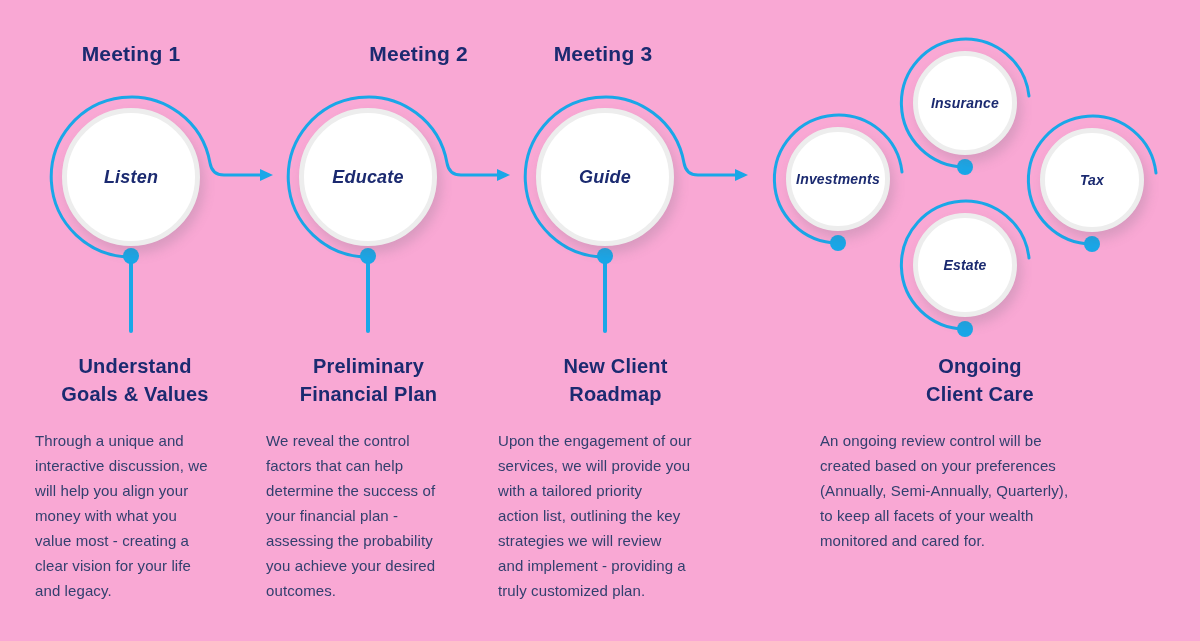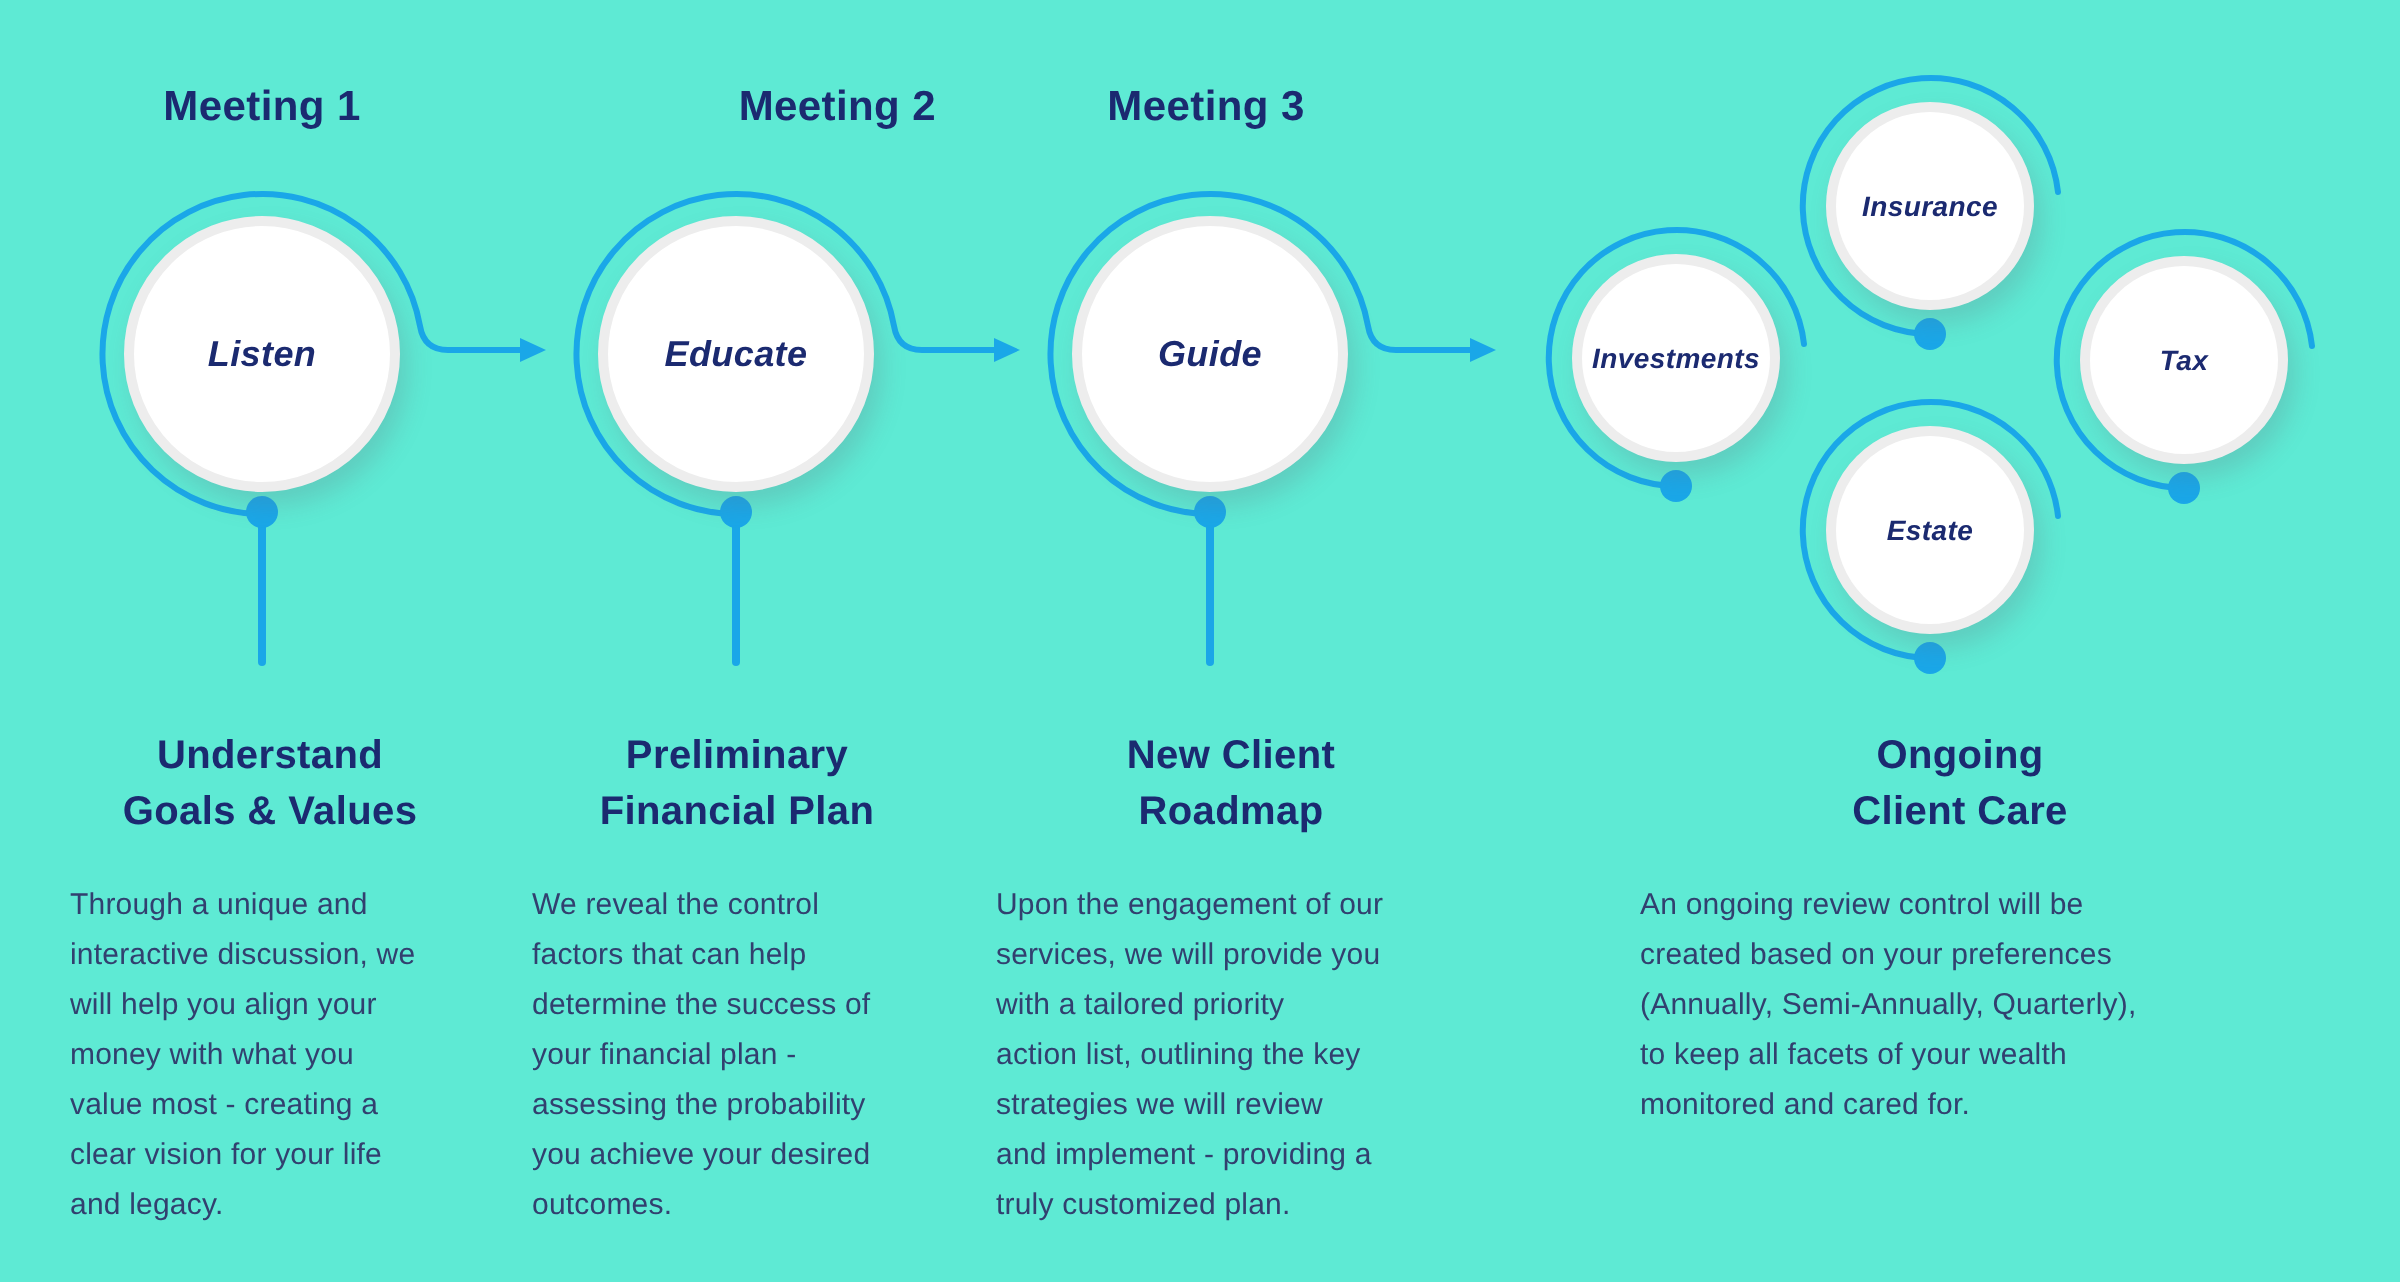--- a/index.html
+++ b/index.html
@@ -1,20 +1,20 @@
 <!DOCTYPE html>
 <html><head>
 <meta charset="utf-8">
 <style>
   html, body { margin: 0; padding: 0; background: #ffffff; }
   .canvas {
     position: relative;
     width: 1200px;
     height: 641px;
-    background: #5eead4;
+    background: #f9a8d4;
     overflow: hidden;
     font-family: "Liberation Sans", sans-serif;
   }
   svg.diagram-layer {
     position: absolute;
     left: 0; top: 0;
     width: 1200px; height: 641px;
   }
   .meeting-title {
     position: absolute;
@@ -60,21 +60,21 @@
   .circle-small .circle-label { font-size: 14px; }
   .section {
     position: absolute;
     top: 352px;
   }
   .sec1 { left: 35px;  width: 200px; }
   .sec2 { left: 266px; width: 205px; }
   .sec3 { left: 498px; width: 235px; }
   .sec4 { left: 820px; width: 320px; }
   .section h3 {
-    margin: 12px;
+    margin: 0;
     font-size: 20px;
     line-height: 28px;
     font-weight: 700;
     color: #1b2a70;
     text-align: center;
     white-space: pre-line;
     letter-spacing: 0.2px;
   }
   .section p {
     margin: 20px 0 13px 0;

